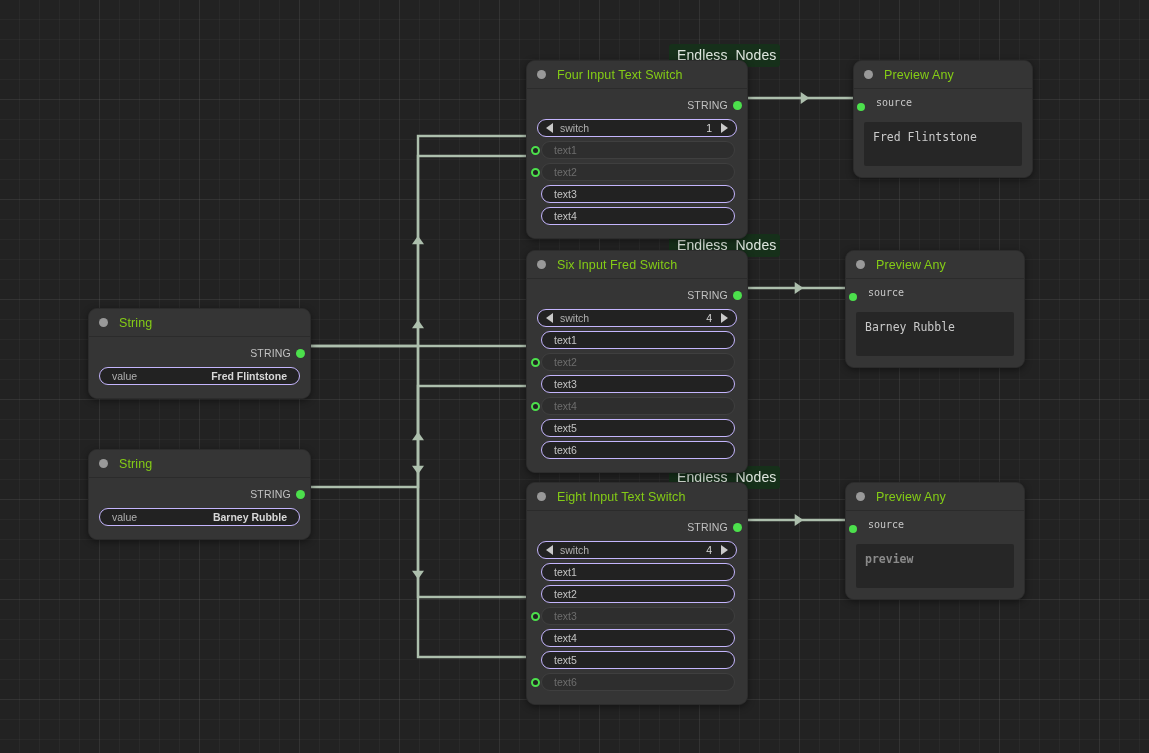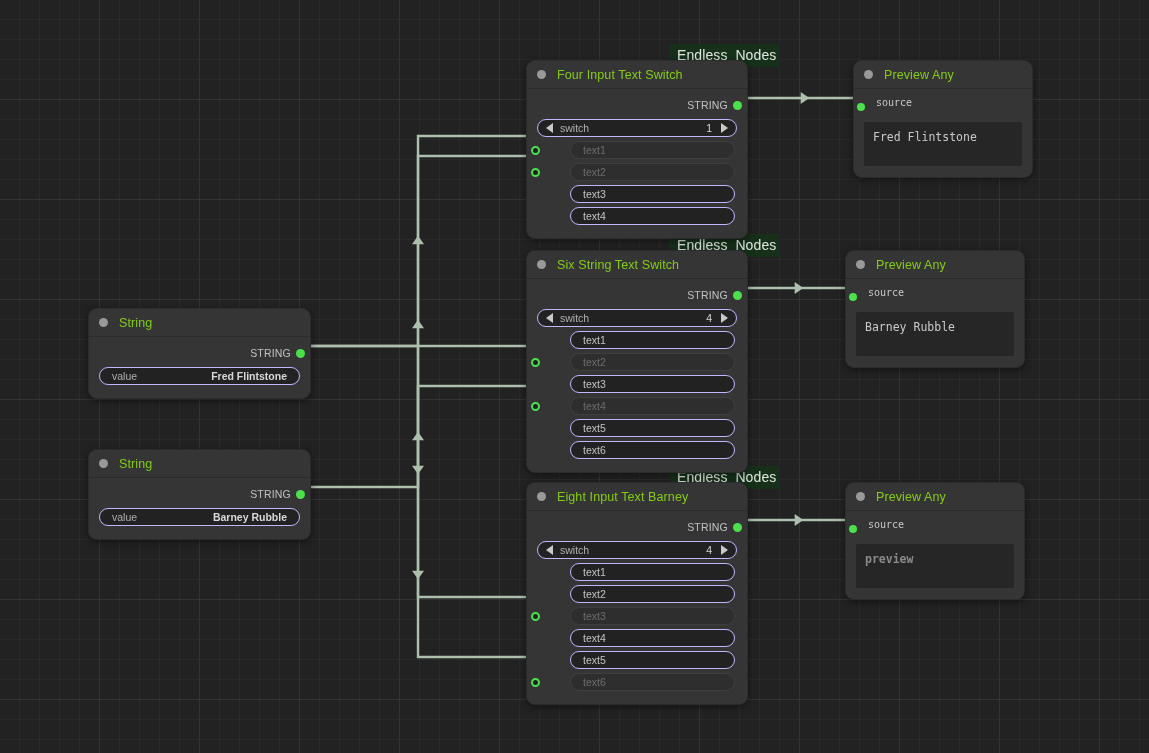--- a/index.html
+++ b/index.html
@@ -116,21 +116,21 @@
     top:50%;
     width:0;height:0;
     border-top:5px solid transparent;
     border-bottom:5px solid transparent;
     margin-top:-5px;
   }
   .arrow-l{left:8px;border-right:7px solid #c9c9c9;}
   .arrow-r{right:8px;border-left:7px solid #c9c9c9;}
 
   
-  .slot{position:relative;padding-left:29px;}
+  .slot{position:relative;}
   .slot .widget{margin-left:14px;margin-right:12px;}
   .slot .w-name{color:#c4c4c4;}
   .slot.connected .widget{background:#2e2e2e;border-color:#3f3f3f;}
   .slot.connected .w-name{color:#6d6d6d;}
   .sock-in{
     position:absolute;
     left:4px;top:50%;margin-top:-4.5px;
     width:9px;height:9px;border-radius:50%;
     background:#222222;
     border:2.5px solid #4ce04c;
@@ -279,21 +279,21 @@
           <div class="slot">
             <div class="widget">
               <span class="w-name">text4</span>
             </div>
           </div>
         </div>
       </div>
       <div class="node" style="left: 526px; top: 250px; width: 222px;">
         <div class="node-title">
           <span class="node-dot"></span>
-          <span class="node-title-text">Six String Text Switch</span>
+          <span class="node-title-text">Six Input Fred Switch</span>
         </div>
         <div class="node-body">
           <div class="out-row">
             <span class="out-label">STRING</span>
             <span class="sock sock-out"></span>
           </div>
           <div class="widget combo">
             <span class="arrow arrow-l"></span>
             <span class="w-name">switch</span>
             <span class="w-val">4</span>
@@ -329,21 +329,21 @@
           <div class="slot">
             <div class="widget">
               <span class="w-name">text6</span>
             </div>
           </div>
         </div>
       </div>
       <div class="node" style="left: 526px; top: 482px; width: 222px;">
         <div class="node-title">
           <span class="node-dot"></span>
-          <span class="node-title-text">Eight Input Text Barney</span>
+          <span class="node-title-text">Eight Input Text Switch</span>
         </div>
         <div class="node-body">
           <div class="out-row">
             <span class="out-label">STRING</span>
             <span class="sock sock-out"></span>
           </div>
           <div class="widget combo">
             <span class="arrow arrow-l"></span>
             <span class="w-name">switch</span>
             <span class="w-val">4</span>

